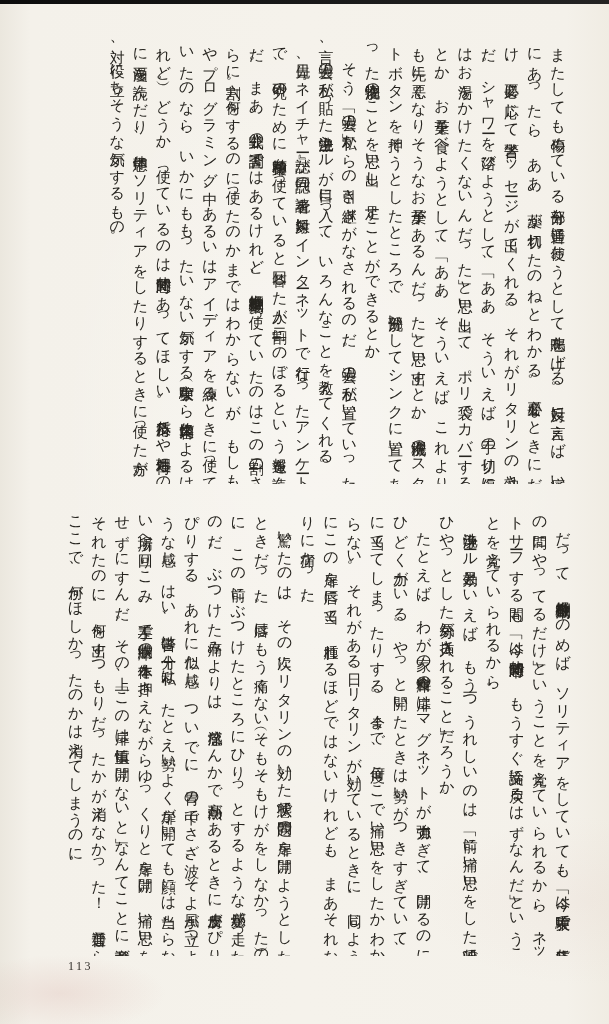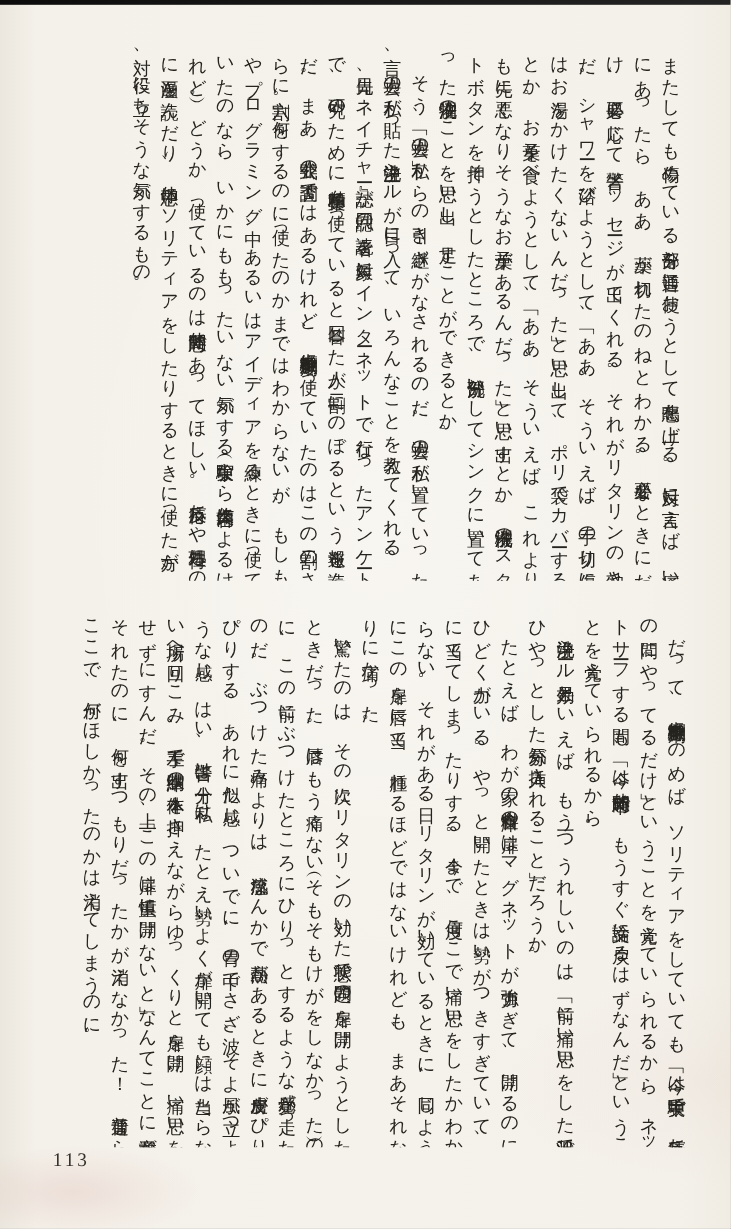--- a/index.html
+++ b/index.html
@@ -51,23 +51,23 @@
   .para {
     margin: 0;
     padding: 0;
     text-indent: 1em;
   }
   .para.flush {
     text-indent: 0;
   }
   .page-number {
     position: absolute;
-    left: 44px;
+    left: 68px;
     top: 959px;
-    font-size: 16px;
+    font-size: 12px;
     letter-spacing: 2.5px;
     color: #33302b;
     font-family: "Liberation Serif", "DejaVu Serif", serif;
   }
 </style>
 </head>
 <body>
 
 <div class="page">
 

